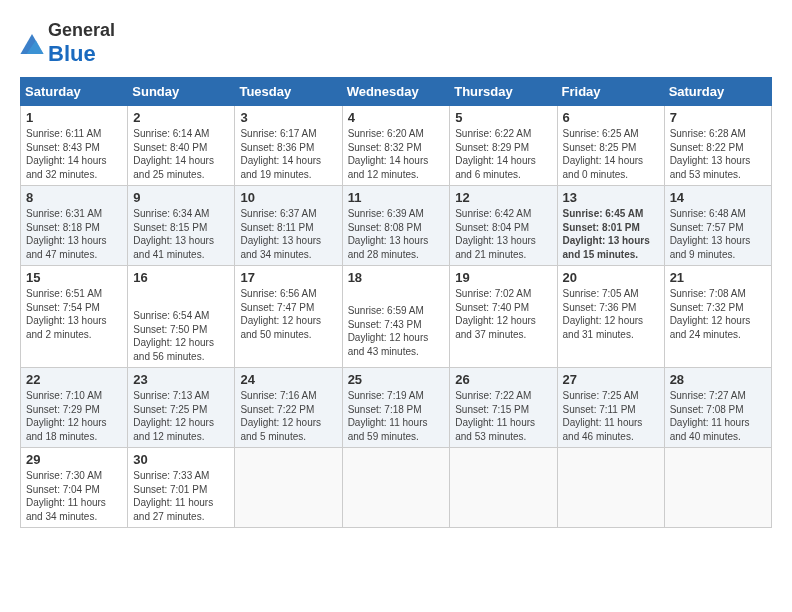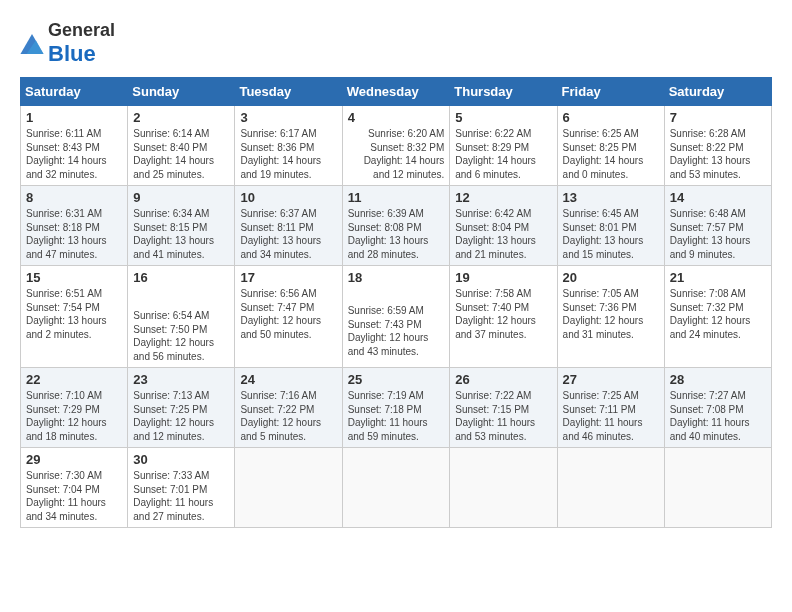--- a/index.html
+++ b/index.html
@@ -124,21 +124,21 @@
         </td>
         <td>
           <span class="day-number">3</span>
           <div class="day-info" style="white-space: pre-line;">Sunrise: 6:17 AM
 Sunset: 8:36 PM
 Daylight: 14 hours
 and 19 minutes.</div>
         </td>
         <td>
           <span class="day-number">4</span>
-          <div class="day-info" style="white-space: pre-line; text-align: right;">Sunrise: 6:20 AM
+          <div class="day-info" style="white-space: pre-line;">Sunrise: 6:20 AM
 Sunset: 8:32 PM
 Daylight: 14 hours
 and 12 minutes.</div>
         </td>
         <td>
           <span class="day-number">5</span>
           <div class="day-info" style="white-space: pre-line;">Sunrise: 6:22 AM
 Sunset: 8:29 PM
 Daylight: 14 hours
 and 6 minutes.</div>
@@ -189,21 +189,21 @@
         </td>
         <td>
           <span class="day-number">12</span>
           <div class="day-info" style="white-space: pre-line;">Sunrise: 6:42 AM
 Sunset: 8:04 PM
 Daylight: 13 hours
 and 21 minutes.</div>
         </td>
         <td>
           <span class="day-number">13</span>
-          <div class="day-info" style="white-space: pre-line;">Sunrise: 6:45 AM
+          <div class="day-info" style="white-space: pre-line; font-weight: bold;">Sunrise: 6:45 AM
 Sunset: 8:01 PM
 Daylight: 13 hours
 and 15 minutes.</div>
         </td>
         <td>
           <span class="day-number">14</span>
           <div class="day-info" style="white-space: pre-line;">Sunrise: 6:48 AM
 Sunset: 7:57 PM
 Daylight: 13 hours
 and 9 minutes.</div>
@@ -233,21 +233,21 @@
         </td>
         <td>
           <span class="day-number">18</span>
           <div class="day-info" style="white-space: pre-line; margin-top: 19px;">Sunrise: 6:59 AM
 Sunset: 7:43 PM
 Daylight: 12 hours
 and 43 minutes.</div>
         </td>
         <td>
           <span class="day-number">19</span>
-          <div class="day-info" style="white-space: pre-line;">Sunrise: 7:58 AM
+          <div class="day-info" style="white-space: pre-line;">Sunrise: 7:02 AM
 Sunset: 7:40 PM
 Daylight: 12 hours
 and 37 minutes.</div>
         </td>
         <td>
           <span class="day-number">20</span>
           <div class="day-info" style="white-space: pre-line;">Sunrise: 7:05 AM
 Sunset: 7:36 PM
 Daylight: 12 hours
 and 31 minutes.</div>

